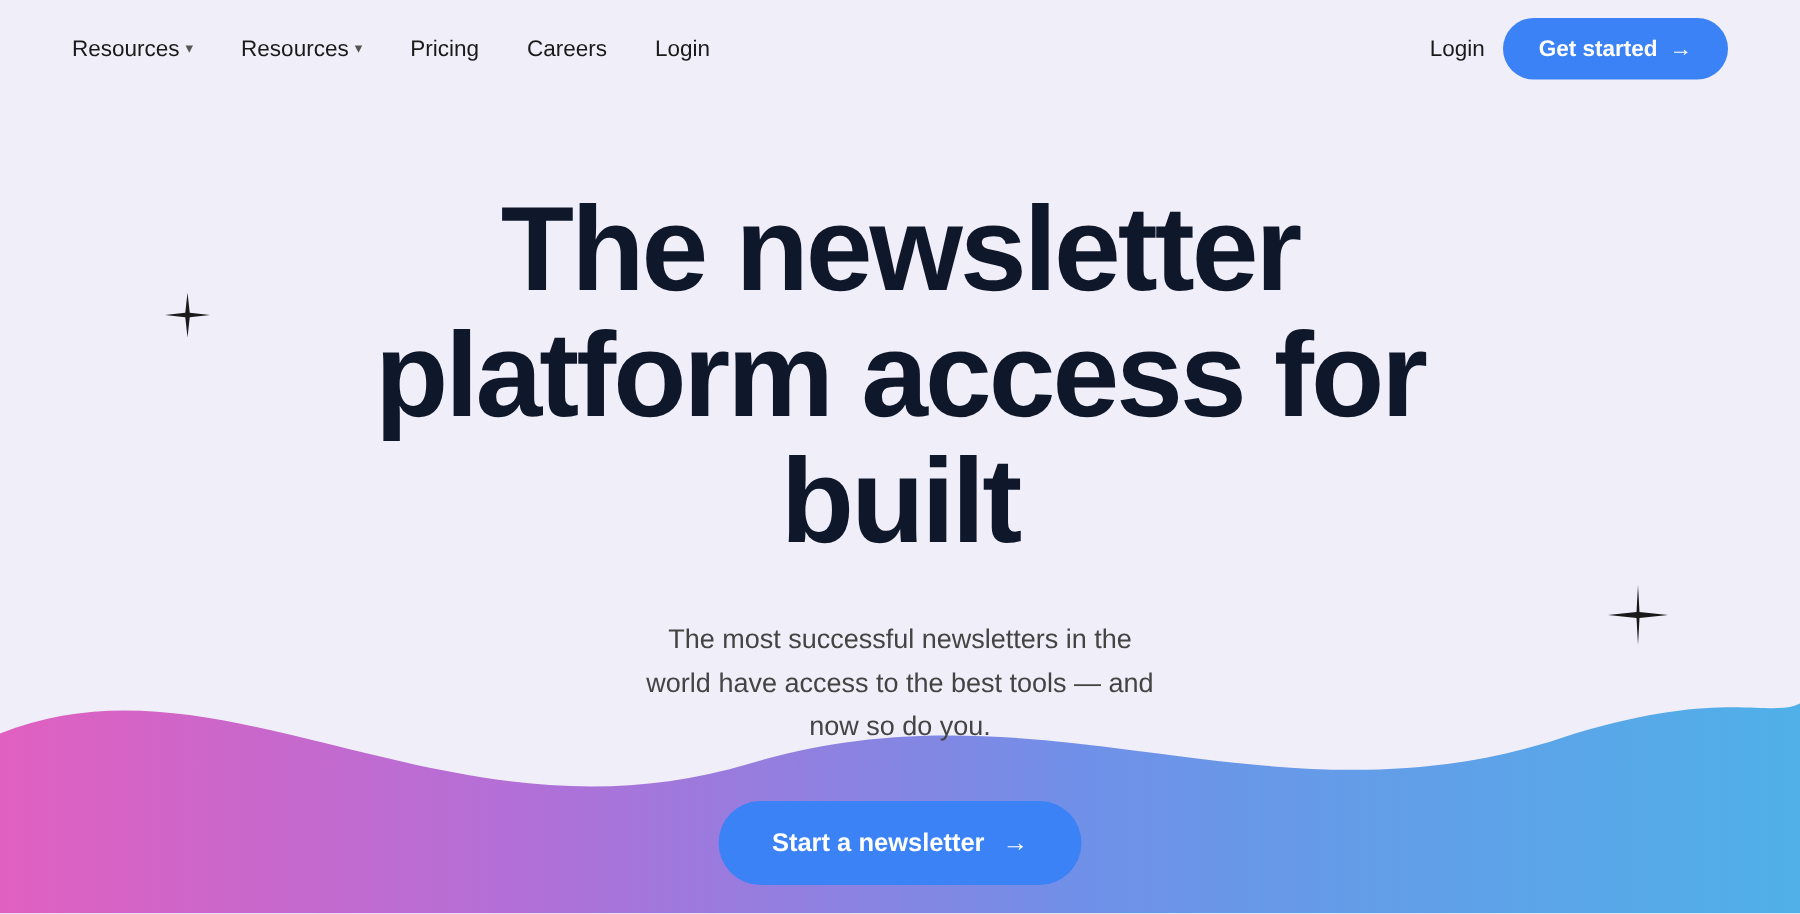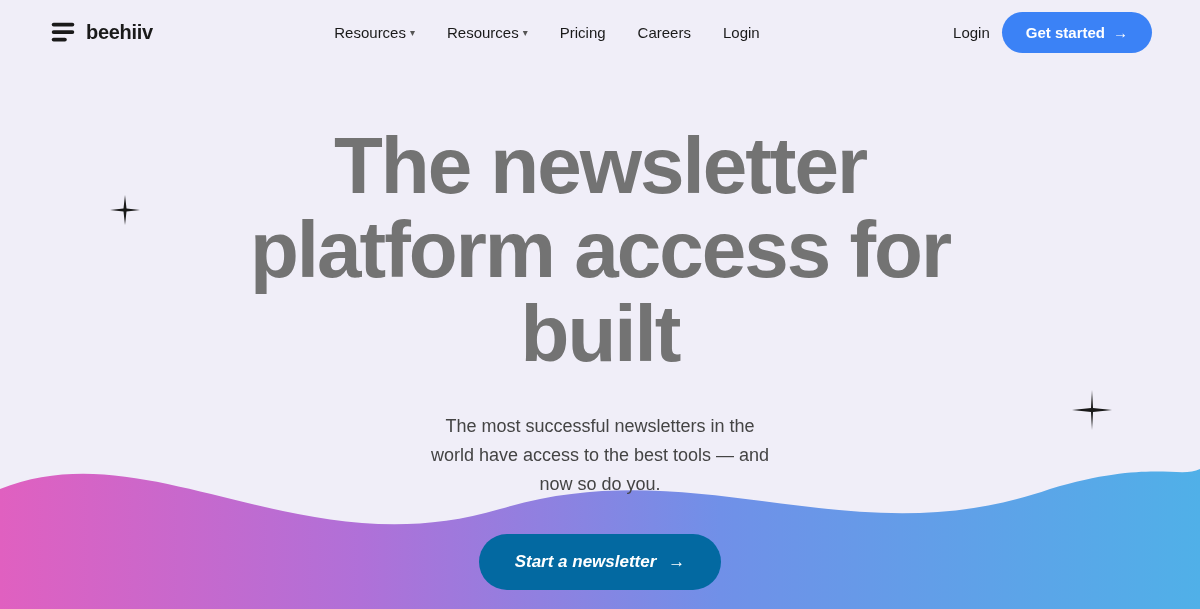--- a/index.html
+++ b/index.html
@@ -106,50 +106,49 @@
       align-items: center;
       text-align: center;
       padding: 60px 48px 0;
       position: relative;
       z-index: 5;
     }
 
     .hero-title {
       font-size: 80px;
       font-weight: 800;
-      color: #737373;
+      color: #0f172a;
       line-height: 1.05;
       letter-spacing: -2px;
       max-width: 760px;
       margin-bottom: 24px;
     }
 
     .hero-subtitle {
       font-size: 18px;
       color: #444;
       line-height: 1.6;
       max-width: 340px;
       margin-bottom: 36px;
       font-weight: 400;
       margin-top: 12px;
     }
 
     .start-newsletter-btn {
-      background: #0369a1;
+      background: #3b82f6;
       color: #fff;
       border: none;
       border-radius: 50px;
       padding: 18px 36px;
       font-size: 17px;
       font-weight: 600;
       cursor: pointer;
       display: flex;
       align-items: center;
       gap: 12px;
-      font-style: italic;
     }
 
     
     .star-left {
       position: absolute;
       left: 110px;
       top: 195px;
       width: 30px;
       height: 30px;
       z-index: 5;
@@ -176,29 +175,20 @@
 
     .wave-svg {
       width: 100%;
       height: 100%;
     }
   </style>
 </head>
 <body>
 
 <nav>
-  <a class="nav-logo" href="#">
-
-    <svg class="nav-logo-icon" viewBox="0 0 32 32" fill="none" xmlns="http://www.w3.org/2000/svg">
-      <rect x="4" y="6" width="24" height="4" rx="2" fill="#1a1a1a"></rect>
-      <rect x="4" y="14" width="24" height="4" rx="2" fill="#1a1a1a"></rect>
-      <rect x="4" y="22" width="16" height="4" rx="2" fill="#1a1a1a"></rect>
-    </svg>
-    <span class="nav-logo-text">beehiiv</span>
-  </a>
 
   <ul class="nav-links">
     <li>
       <a href="#">
         <span>Resources</span>
         <span class="chevron">▾</span>
       </a>
     </li>
     <li>
       <a href="#">

